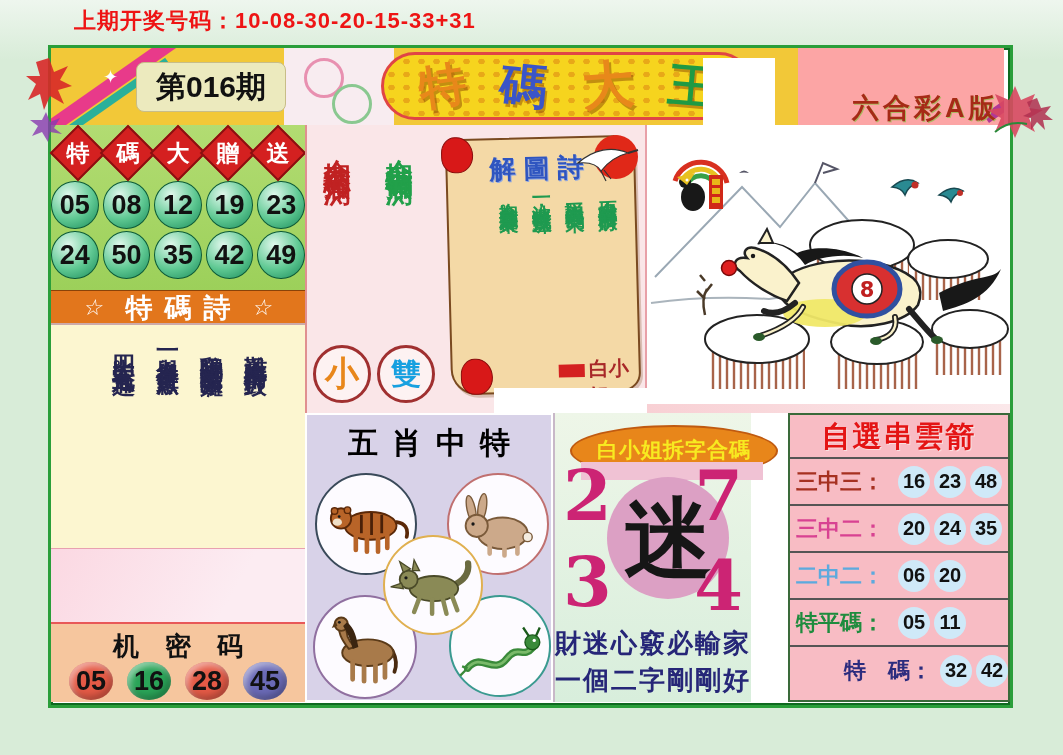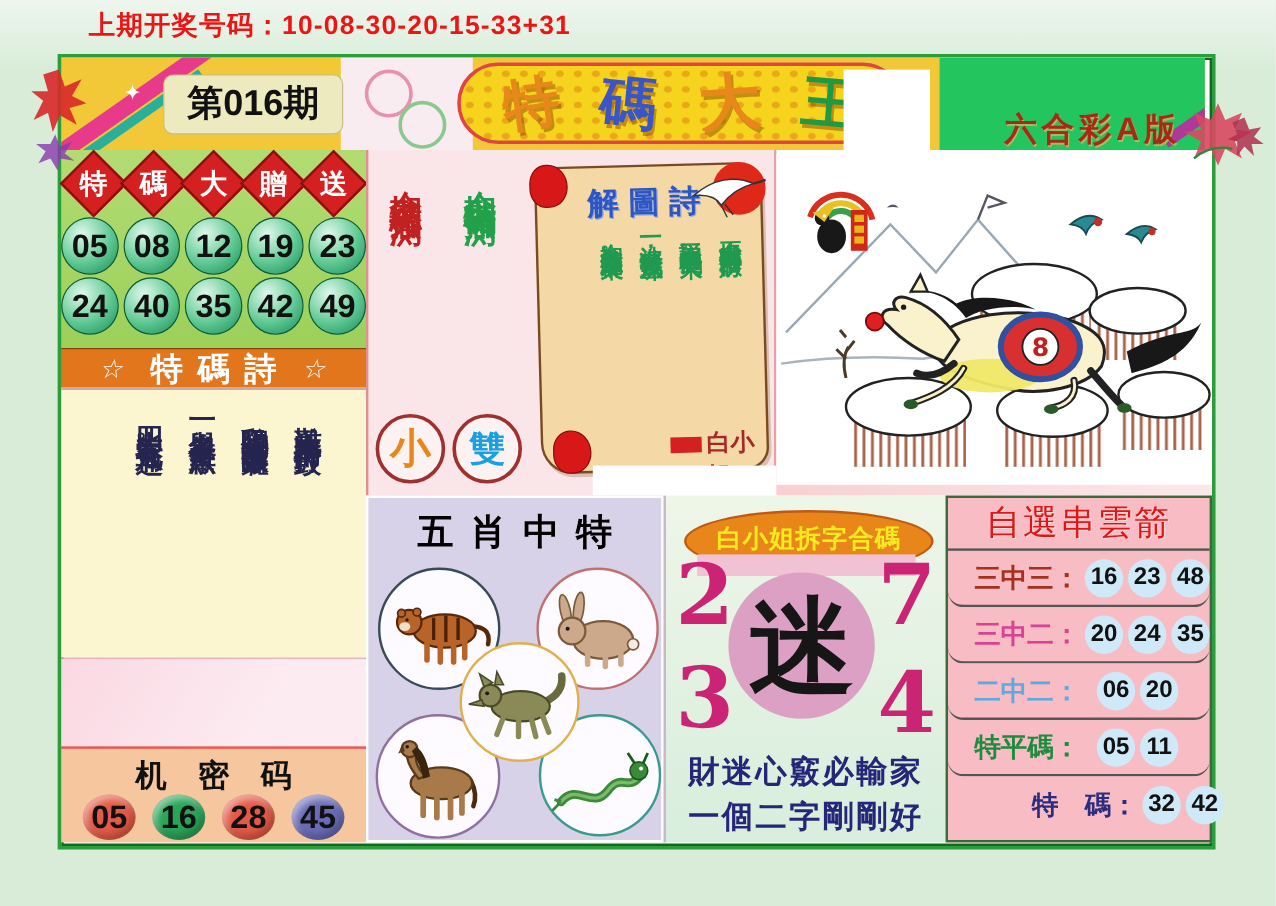--- a/index.html
+++ b/index.html
@@ -20,21 +20,21 @@
   #issuebox{position:absolute;left:85px;top:14px;width:148px;height:48px;background:#eceabe;border:1px solid #c8bd88;border-radius:8px;text-align:center;line-height:48px;font-size:30px;font-weight:bold;color:#111;}
   #hdr-pink{position:absolute;left:233px;top:0;width:110px;height:77px;background:#f8ecf0;}
   .deco-circle{position:absolute;width:34px;height:34px;border:3px solid #e890b0;border-radius:50%;}
   #titlebox{position:absolute;left:330px;top:4px;width:372px;height:68px;background:#f6d41e;background-image:radial-gradient(#e8a818 3px,rgba(0,0,0,0) 3.5px);background-size:15px 13px;border:3px solid #e04545;border-radius:34px;display:flex;align-items:center;justify-content:space-around;padding:0 18px;box-sizing:border-box;}
   .tchar{font-size:47px;font-weight:bold;font-family:"DejaVu Serif",serif;text-shadow:2px 3px 0 rgba(130,60,0,.45);}
   .tc0{color:#e8881a;transform:rotate(-8deg);}
   .tc1{color:#3a55c8;transform:rotate(6deg);}
   .tc2{color:#e8881a;transform:rotate(-4deg);font-size:52px;}
   .tc3{color:#1f9a44;transform:rotate(5deg);}
   #hdr-white{position:absolute;left:652px;top:10px;width:72px;height:67px;background:#fff;}
-  #hdr-right{position:absolute;left:732px;top:0;width:229px;height:77px;background:#22c55e;}
+  #hdr-right{position:absolute;left:747px;top:0;width:229px;height:77px;background:#fca5a5;}
   #edition{position:absolute;left:54px;top:42px;font-size:27px;font-weight:bold;color:#a62a16;letter-spacing:4px;text-shadow:1px 1px 0 #aab860;}
 
   
   #gift{left:51px;top:125px;width:254px;height:165px;background:linear-gradient(#b2dc72,#9cd05a);}
   #diamonds{position:absolute;left:0;top:8px;width:254px;display:flex;justify-content:center;gap:10px;}
   .diamond{width:36px;height:36px;background:#d42020;border:2px solid #8a1010;transform:rotate(45deg);display:flex;align-items:center;justify-content:center;}
   .diamond span{transform:rotate(-45deg);color:#fff;font-weight:bold;font-size:23px;font-family:"DejaVu Serif",serif;}
   .ballrow{position:absolute;left:0;width:254px;display:flex;justify-content:center;gap:4px;}
   .ball{width:46px;height:46px;border-radius:50%;background:radial-gradient(circle at 35% 28%,#e0f8ec,#5ec892 55%,#188858);border:1px solid #0c5a38;color:#111;font-weight:bold;font-size:27px;display:flex;align-items:center;justify-content:center;}
   #poembanner{left:51px;top:290px;width:254px;height:33px;background:#e2761c;display:flex;align-items:center;justify-content:center;gap:10px;border-top:1px solid #8a4208;}
@@ -77,34 +77,34 @@
   #zodiac{left:305px;top:413px;width:248px;height:289px;background:#d8d2e8;border:2px solid #fff;box-sizing:border-box;}
   #ztitle{position:absolute;left:0;top:8px;width:100%;text-align:center;font-family:"DejaVu Serif",serif;font-weight:bold;font-size:30px;color:#000000;letter-spacing:14px;text-indent:14px;}
   .zcirc{position:absolute;border-radius:50%;background:#fdfbff;display:flex;align-items:center;justify-content:center;}
   #z-tiger{left:8px;top:58px;width:98px;height:98px;border:2px solid #3a4a5a;}
   #z-rabbit{left:140px;top:58px;width:98px;height:98px;border:2px solid #c07070;}
   #z-wolf{left:76px;top:120px;width:96px;height:96px;border:2px solid #e0b050;z-index:2;}
   #z-horse{left:6px;top:180px;width:100px;height:100px;border:2px solid #9070a0;}
   #z-dragon{left:142px;top:180px;width:98px;height:98px;border:2px solid #3a9a90;}
 
   
-  #puzzle{left:553px;top:413px;width:235px;height:289px;background:linear-gradient(#eef6e8,#d8eedc);border-left:2px solid #c8b8c8;box-sizing:border-box;}
+  #puzzle{left:553px;top:413px;width:198px;height:289px;background:linear-gradient(#eef6e8,#d8eedc);border-left:2px solid #c8b8c8;box-sizing:border-box;}
   #oval{position:absolute;left:15px;top:12px;width:204px;height:48px;background:#e8861a;border:2px solid #c05a10;border-radius:50%;text-align:center;line-height:46px;font-weight:bold;font-size:21px;color:#f8ea20;letter-spacing:1px;}
   #pinkstrip{position:absolute;left:26px;top:49px;width:182px;height:18px;background:#f0c2d4;}
   #puzcircle{position:absolute;left:52px;top:64px;width:122px;height:122px;border-radius:50%;background:#dca0c4;display:flex;align-items:center;justify-content:center;}
   #puzchar{font-family:"DejaVu Serif",serif;font-weight:bold;font-size:88px;color:#161616;line-height:1;}
   .corner{position:absolute;font-family:"DejaVu Serif",serif;font-weight:bold;font-size:70px;color:#cc2474;line-height:1;}
   #cn0{left:8px;top:48px;}#cn1{right:8px;top:48px;}#cn2{left:8px;top:134px;}#cn3{right:8px;top:138px;}
   .puzline{position:absolute;left:0;width:100%;text-align:center;font-weight:bold;font-size:26px;color:#262678;letter-spacing:2px;font-family:"DejaVu Serif",serif;}
   #pl0{top:213px;}#pl1{top:250px;}
 
   
   #combo{left:788px;top:413px;width:222px;height:289px;background:#f8bcc4;border:2px solid #3a6a3a;box-sizing:border-box;}
-  #combotitle{height:42px;line-height:42px;text-align:center;font-weight:normal;font-size:29px;color:#e41414;letter-spacing:2px;border-bottom:2px solid #555;text-shadow:1px 1px 0 #f8e0e0;}
-  .crow{height:47px;border-bottom:2px solid #555;display:flex;align-items:center;padding-left:22px;box-sizing:border-box;gap:4px;border-radius:13px;}
+  #combotitle{height:42px;line-height:42px;text-align:center;font-weight:bold;font-size:29px;color:#e41414;letter-spacing:2px;border-bottom:2px solid #555;text-shadow:1px 1px 0 #f8e0e0;}
+  .crow{height:47px;border-bottom:2px solid #555;display:flex;align-items:center;padding-left:6px;box-sizing:border-box;gap:4px;}
   .crow:last-child{border-bottom:none;margin-left:48px;}
   .clabel{font-family:"DejaVu Serif",serif;font-weight:bold;font-size:22px;white-space:nowrap;width:98px;}
   .cl0{color:#a63020;}.cl1{color:#d84292;}.cl2{color:#5caade;}.cl3{color:#1e8c3e;}.cl4{color:#2c2c7e;}
   .cnum{width:32px;height:32px;border-radius:50%;background:#cfe9f8;color:#111;font-weight:bold;font-size:20px;display:flex;align-items:center;justify-content:center;flex:none;}
 
   
   #leafdeco{left:975px;top:80px;width:80px;height:60px;}
   #starburst{left:26px;top:56px;width:46px;height:86px;}
   .sparkle{position:absolute;color:#fff;font-size:18px;}
 </style>
@@ -159,21 +159,21 @@
     </div>
     <div class="ballrow" style="top:56px;">
       <div class="ball">05</div>
       <div class="ball">08</div>
       <div class="ball">12</div>
       <div class="ball">19</div>
       <div class="ball">23</div>
     </div>
     <div class="ballrow" style="top:106px;">
       <div class="ball">24</div>
-      <div class="ball">40</div>
+      <div class="ball">50</div>
       <div class="ball">35</div>
       <div class="ball">42</div>
       <div class="ball">49</div>
     </div>
   </div>
 
   <div id="poembanner" class="abs">
     <span class="bstar">☆</span>
     <span class="bt">特碼詩</span>
     <span class="bstar">☆</span>

